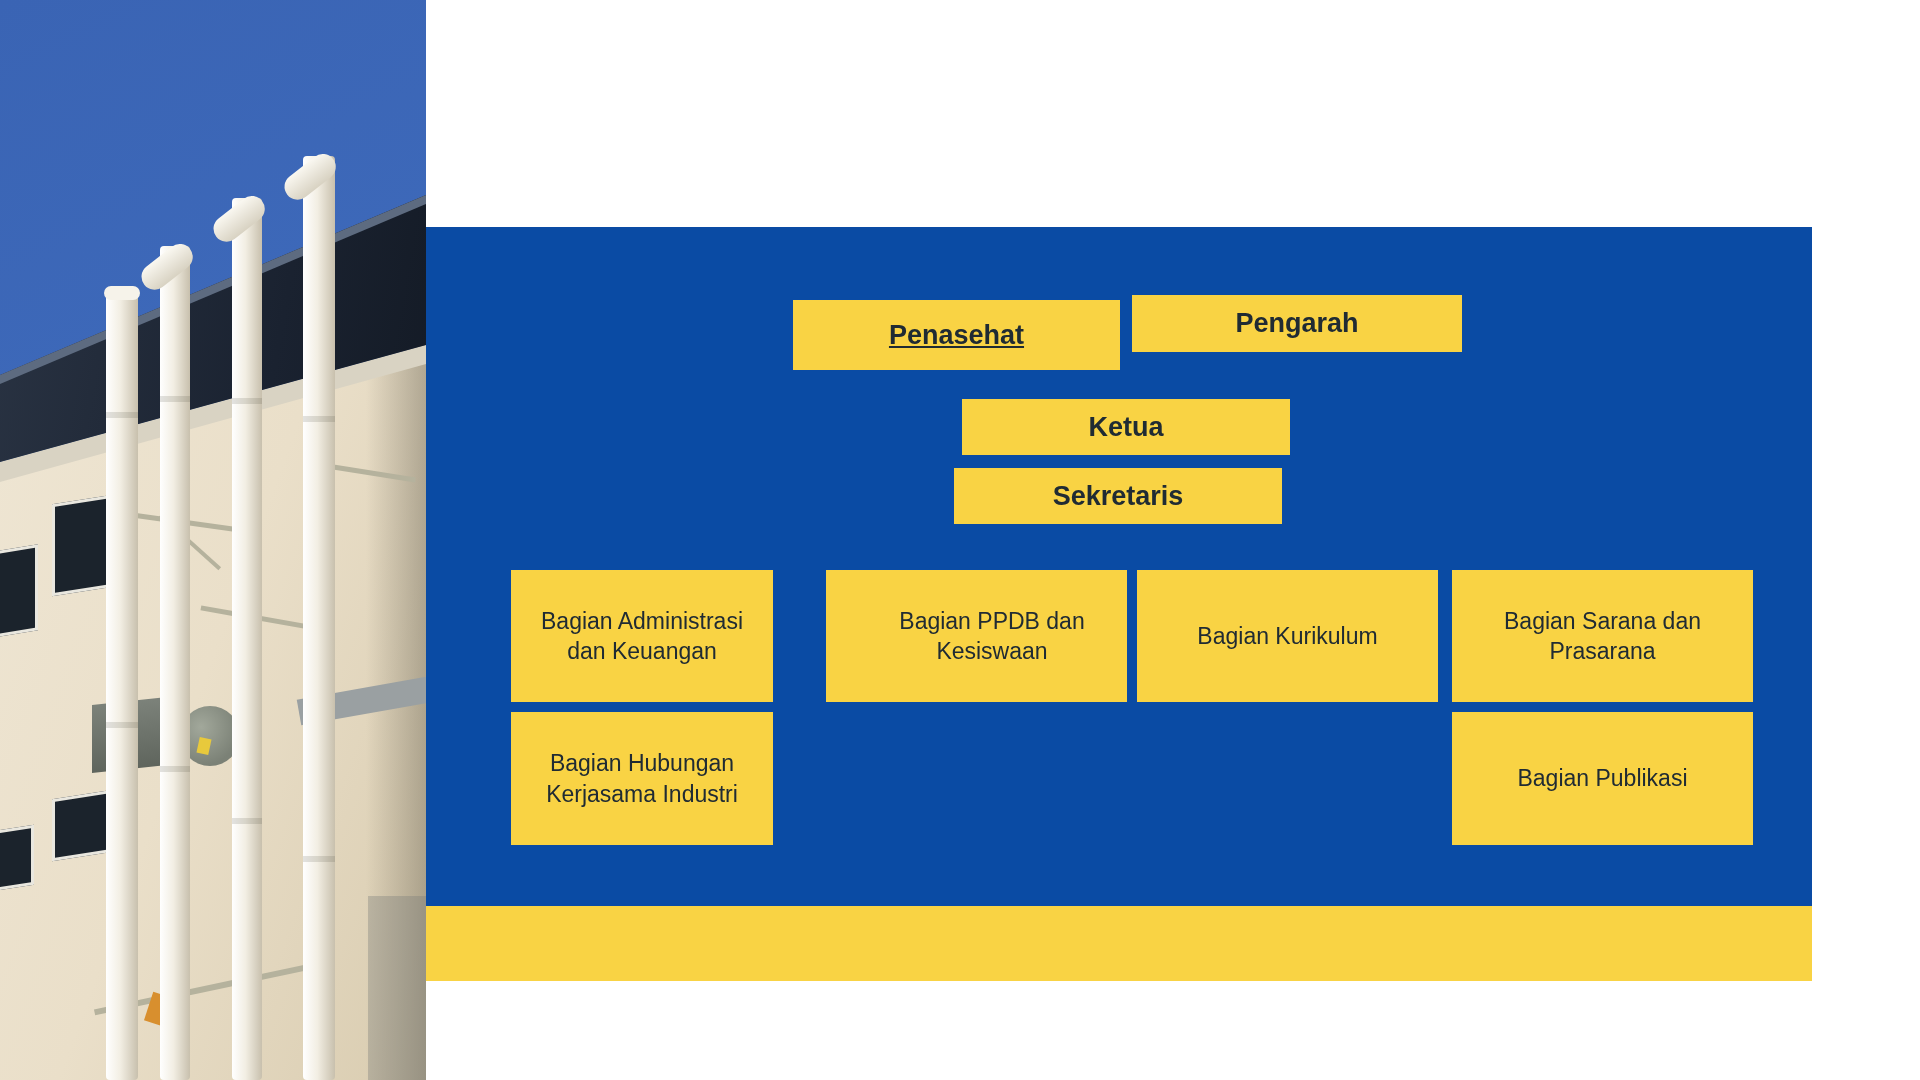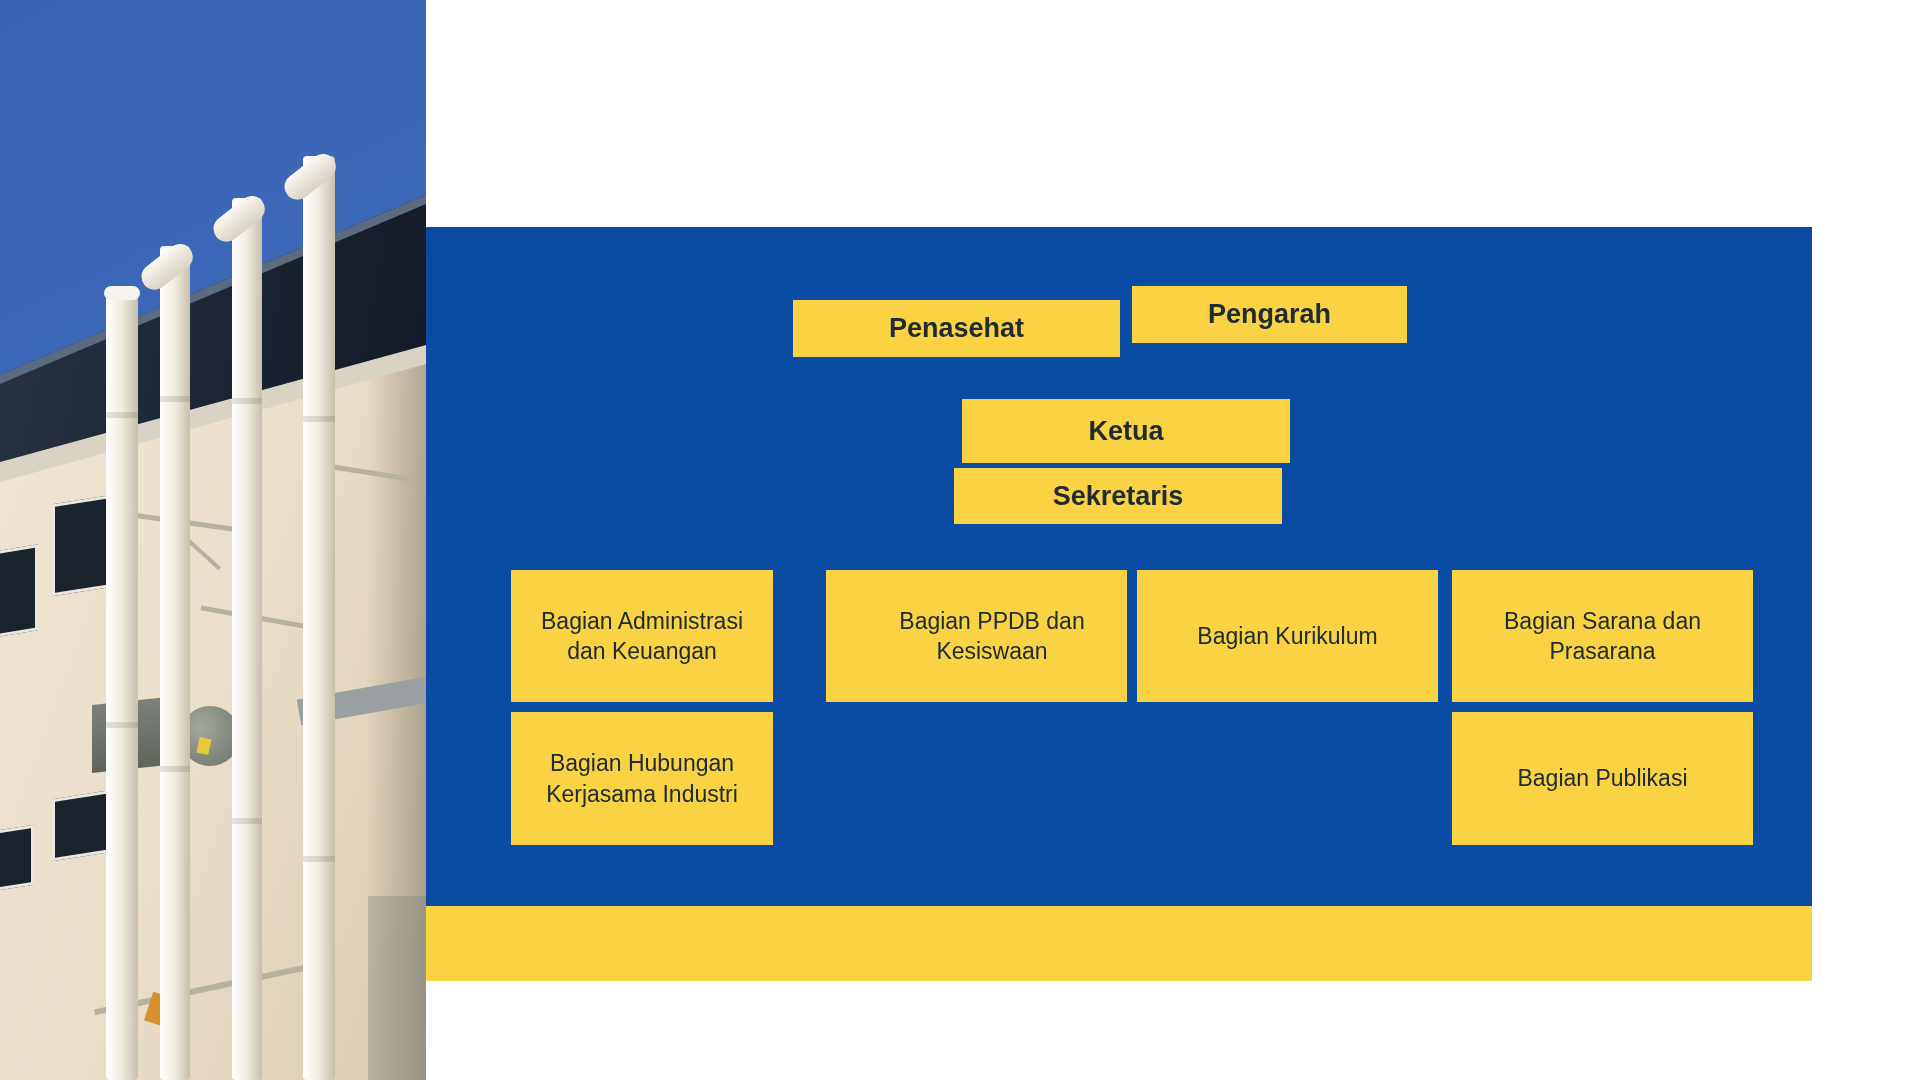--- a/index.html
+++ b/index.html
@@ -67,23 +67,23 @@
     background:var(--panel-blue);display:flex;align-items:center;justify-content:center;}
   .badge span{color:var(--badge-text);font-size:17px;font-weight:700;letter-spacing:2.5px;}
 
   
   .panel{position:absolute;left:426px;top:227px;width:1386px;height:679px;background:var(--panel-blue);}
   .ybox{position:absolute;background:var(--accent-yellow);color:var(--box-text);
     display:flex;align-items:center;justify-content:center;text-align:center;}
   .hdr{font-size:27px;font-weight:700;}
   .dept{font-size:23px;font-weight:500;line-height:1.32;white-space:pre-line;padding:0 10px;}
 
-  .penasehat{left:367px;top:73px;width:327px;height:57px;}
-  .pengarah{left:706px;top:59px;width:275px;height:57px;}
-  .ketua{left:536px;top:172px;width:328px;height:64px;}
+  .penasehat{left:367px;top:73px;width:327px;height:70px;text-decoration:underline;}
+  .pengarah{left:706px;top:68px;width:330px;height:57px;}
+  .ketua{left:536px;top:172px;width:328px;height:56px;}
   .sekretaris{left:528px;top:241px;width:328px;height:56px;}
 
   .r1{top:343px;height:132px;}
   .r2{top:485px;height:133px;}
   .c1{left:85px;width:262px;}
   .c2{left:400px;width:301px;padding-left:41px;}
   .c3{left:711px;width:301px;}
   .c4{left:1026px;width:301px;}
 
   

